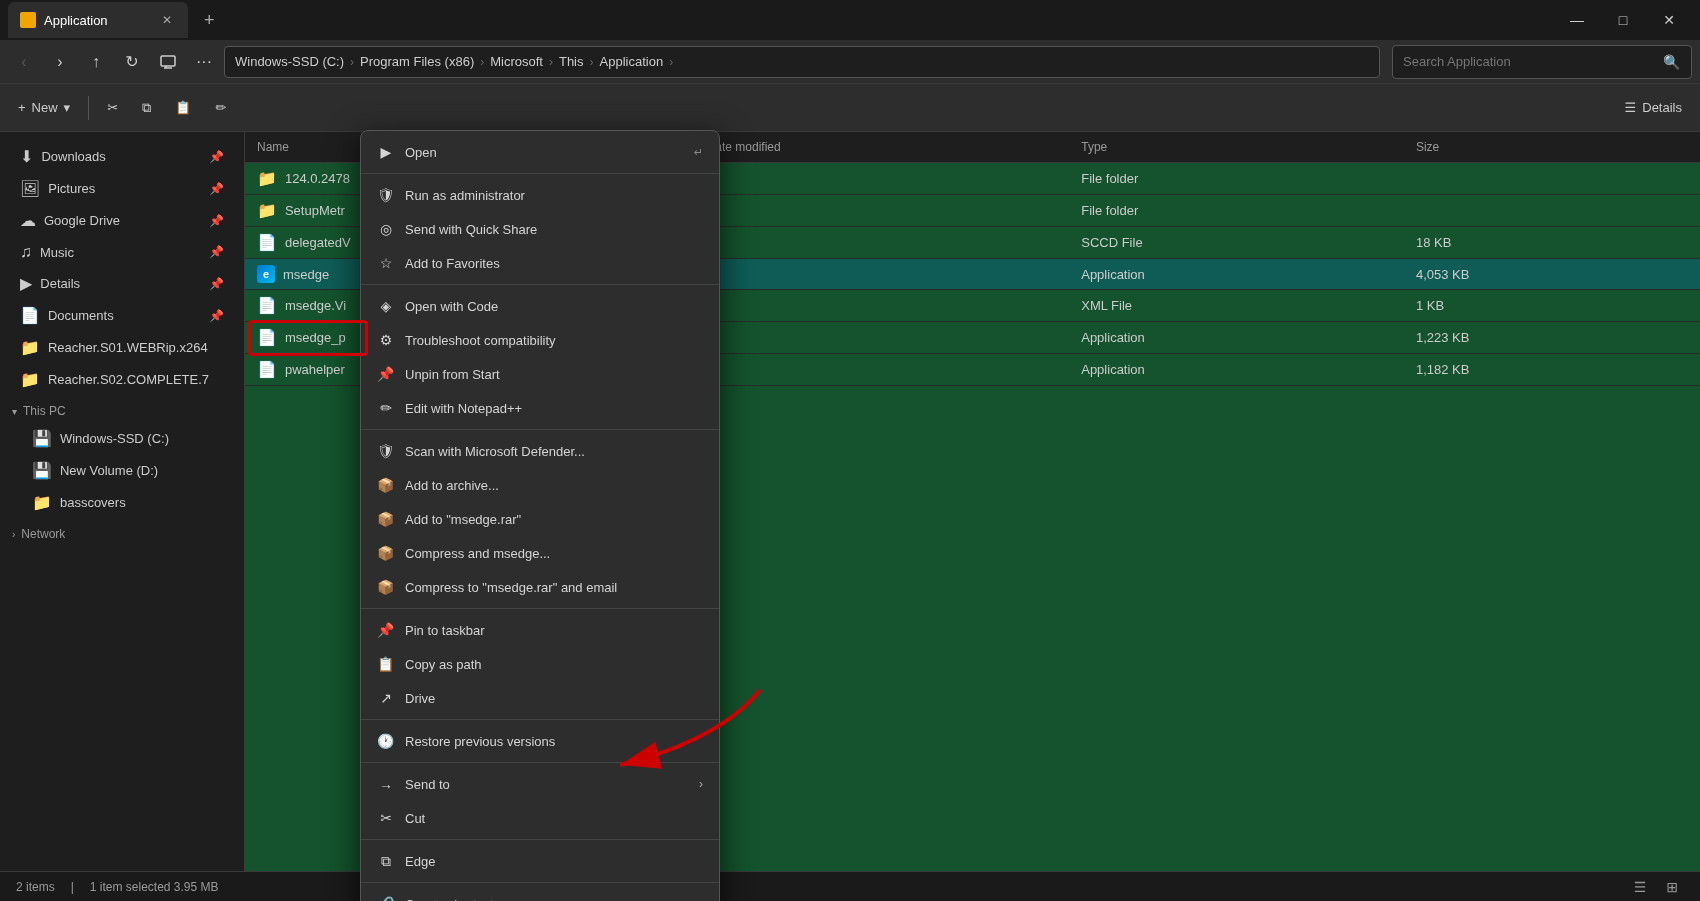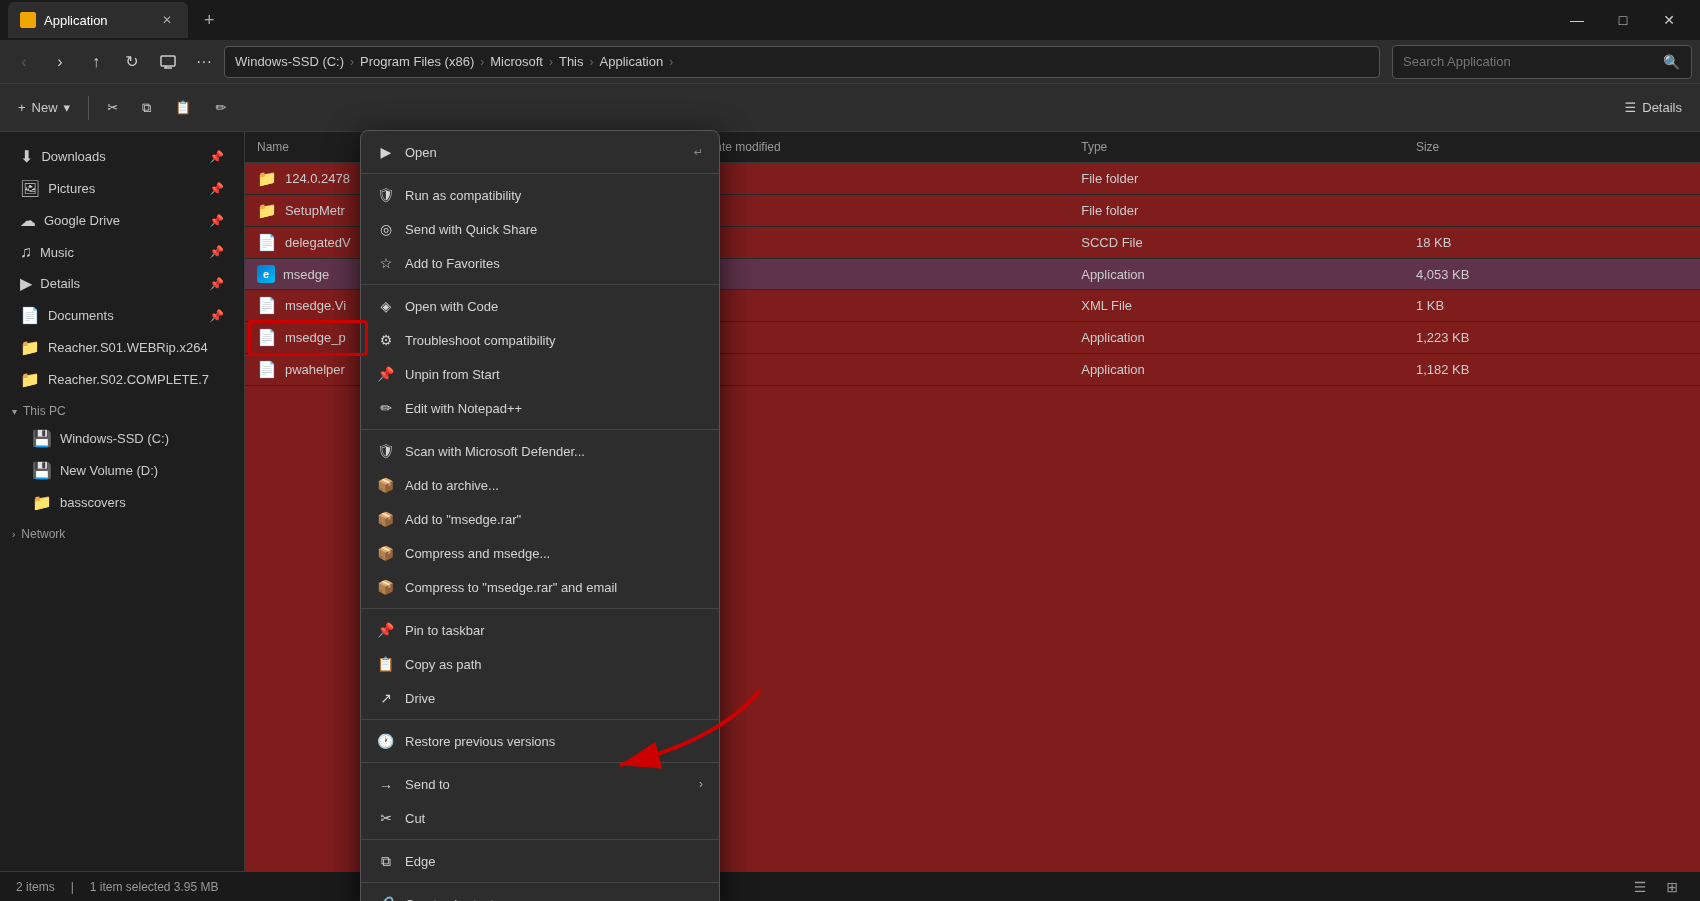--- a/index.html
+++ b/index.html
@@ -212,21 +212,21 @@
       color: #999;
       font-size: 12px;
       cursor: pointer;
     }
     .sidebar-section-header .chevron { font-size: 10px; }
     .sidebar-group-indent { padding-left: 28px; }
 
     
     .file-area {
       flex: 1;
-      background: #7f1d1d;
+      background: #14532d;
       overflow-y: auto;
     }
     .file-table { width: 100%; border-collapse: collapse; }
     .file-table th {
       text-align: left;
       padding: 8px 12px;
       color: #999;
       font-weight: 400;
       font-size: 12px;
       border-bottom: 1px solid #3a3a3a;
@@ -598,21 +598,21 @@
   <div class="context-menu" id="context-menu">
   <div class="ctx-item">
     <span class="ctx-icon">▶</span>
     <span>Open</span>
 
     <span class="ctx-shortcut">↵</span>
   </div>
       <div class="ctx-sep"></div>
       <div class="ctx-item">
     <span class="ctx-icon">🛡</span>
-    <span>Run as compatibility</span>
+    <span>Run as administrator</span>
 
   </div>
       <div class="ctx-item">
     <span class="ctx-icon">◎</span>
     <span>Send with Quick Share</span>
 
   </div>
       <div class="ctx-item">
     <span class="ctx-icon">☆</span>
     <span>Add to Favorites</span>

